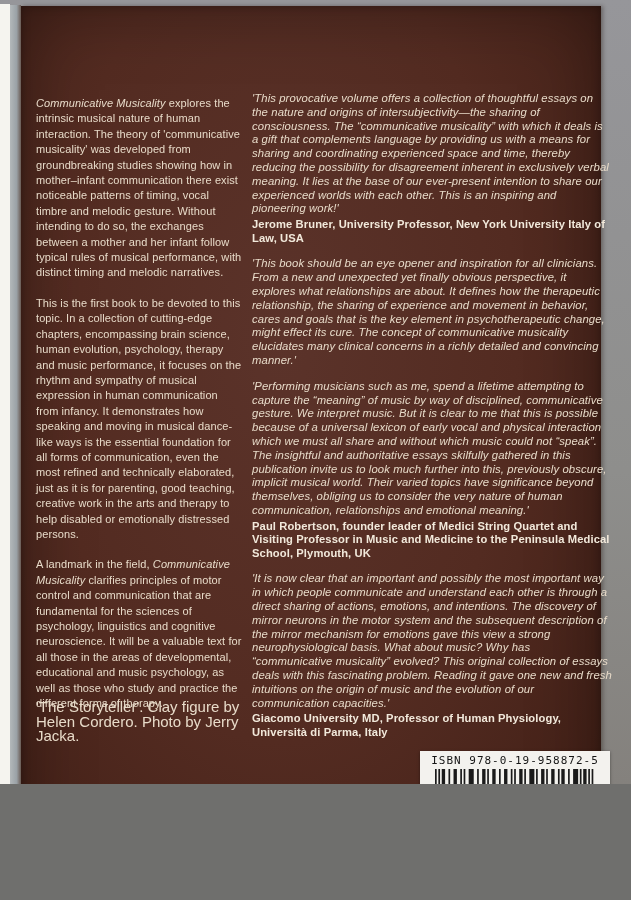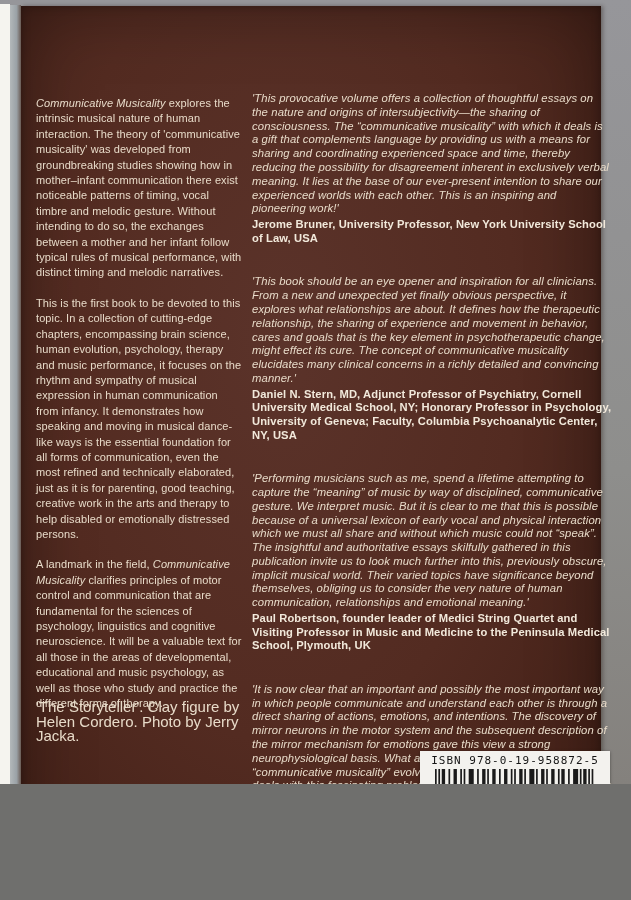--- a/index.html
+++ b/index.html
@@ -17,21 +17,21 @@
     position:absolute;left:21px;top:6px;width:580px;height:880px;
     background:radial-gradient(ellipse at 45% 38%, var(--cover,#5b332a) 0%, #532b21 52%, var(--cover_dark,#3f1e15) 100%);
     box-shadow:inset 0 0 70px rgba(0,0,0,.35), inset 0 0 10px rgba(0,0,0,.3), 2px 0 4px rgba(40,30,25,.4);
   }
   .left-col{position:absolute;left:15px;top:90px;width:207px;
     color:var(--text,#e8dbc9);font-size:11px;line-height:15.4px;letter-spacing:.1px;}
   .left-col p{margin:0 0 15px 0;}
   .left-col em{font-style:italic;}
   .caption{position:absolute;left:15px;top:694px;width:210px;
     color:var(--text,#e8dbc9);font-size:15px;line-height:14.5px;}
-  .right-col{position:absolute;left:231px;top:86px;width:360px;display:flex;flex-direction:column;gap:30px;
+  .right-col{position:absolute;left:231px;top:86px;width:360px;display:flex;flex-direction:column;gap:12px;
     color:var(--text,#ecdfce);}
   .quote-block{margin:0;}
   .quote-text{margin:0;font-style:italic;font-size:11.3px;line-height:13.8px;letter-spacing:.1px;}
   .quote-attribution{margin:2px 0 0 0;font-weight:bold;font-size:11.2px;line-height:13.6px;
     color:var(--attribution_text,#f2e9db);letter-spacing:.1px;}
   .publisher{position:absolute;left:181px;top:775px;width:220px;text-align:center;color:#f1e9da;}
   .oxford{font-family:"Liberation Serif",serif;font-size:35px;line-height:36px;letter-spacing:1px;}
   .oup{font-family:"Liberation Serif",serif;font-size:10.5px;letter-spacing:4px;margin-top:2px;}
   .website{position:absolute;left:215px;top:845px;color:#f3efe5;font-weight:bold;font-size:14.5px;letter-spacing:.3px;}
   .barcode{position:absolute;left:399px;top:745px;width:190px;height:90px;
@@ -56,25 +56,24 @@
         <p><em>Communicative Musicality</em><span> explores the intrinsic musical nature of human interaction. The theory of 'communicative musicality' was developed from groundbreaking studies showing how in mother–infant communication there exist noticeable patterns of timing, vocal timbre and melodic gesture. Without intending to do so, the exchanges between a mother and her infant follow typical rules of musical performance, with distinct timing and melodic narratives.</span></p>
         <p><span>This is the first book to be devoted to this topic. In a collection of cutting-edge chapters, encompassing brain science, human evolution, psychology, therapy and music performance, it focuses on the rhythm and sympathy of musical expression in human communication from infancy. It demonstrates how speaking and moving in musical dance-like ways is the essential foundation for all forms of communication, even the most refined and technically elaborated, just as it is for parenting, good teaching, creative work in the arts and therapy to help disabled or emotionally distressed persons.</span></p>
         <p><span>A landmark in the field, </span><em>Communicative Musicality</em><span> clarifies principles of motor control and communication that are fundamental for the sciences of psychology, linguistics and cognitive neuroscience. It will be a valuable text for all those in the areas of developmental, educational and music psychology, as well as those who study and practice the different forms of therapy.</span></p>
       </div>
 
     <div class="caption">'The Storyteller'. Clay figure by Helen Cordero. Photo by Jerry Jacka.</div>
 
     <div class="right-col">
         <div class="quote-block">
           <p class="quote-text">'This provocative volume offers a collection of thoughtful essays on the nature and origins of intersubjectivity—the sharing of consciousness. The “communicative musicality” with which it deals is a gift that complements language by providing us with a means for sharing and coordinating experienced space and time, thereby reducing the possibility for disagreement inherent in exclusively verbal meaning. It lies at the base of our ever-present intention to share our experienced worlds with each other. This is an inspiring and pioneering work!'</p>
-          <p class="quote-attribution">Jerome Bruner, University Professor, New York University School of Law, USA</p>
+          <p class="quote-attribution">Jerome Bruner, University Professor, New York University Italy of Law, USA</p>
         </div>
         <div class="quote-block">
           <p class="quote-text">'This book should be an eye opener and inspiration for all clinicians. From a new and unexpected yet finally obvious perspective, it explores what relationships are about. It defines how the therapeutic relationship, the sharing of experience and movement in behavior, cares and goals that is the key element in psychotherapeutic change, might effect its cure. The concept of communicative musicality elucidates many clinical concerns in a richly detailed and convincing manner.'</p>
-          <p class="quote-attribution">Daniel N. Stern, MD, Adjunct Professor of Psychiatry, Cornell University Medical School, NY; Honorary Professor in Psychology, University of Geneva; Faculty, Columbia Psychoanalytic Center, NY, USA</p>
         </div>
         <div class="quote-block">
           <p class="quote-text">'Performing musicians such as me, spend a lifetime attempting to capture the “meaning” of music by way of disciplined, communicative gesture. We interpret music. But it is clear to me that this is possible because of a universal lexicon of early vocal and physical interaction which we must all share and without which music could not “speak”. The insightful and authoritative essays skilfully gathered in this publication invite us to look much further into this, previously obscure, implicit musical world. Their varied topics have significance beyond themselves, obliging us to consider the very nature of human communication, relationships and emotional meaning.'</p>
           <p class="quote-attribution">Paul Robertson, founder leader of Medici String Quartet and Visiting Professor in Music and Medicine to the Peninsula Medical School, Plymouth, UK</p>
         </div>
         <div class="quote-block">
           <p class="quote-text">'It is now clear that an important and possibly the most important way in which people communicate and understand each other is through a direct sharing of actions, emotions, and intentions. The discovery of mirror neurons in the motor system and the subsequent description of the mirror mechanism for emotions gave this view a strong neurophysiological basis. What about music? Why has “communicative musicality” evolved? This original collection of essays deals with this fascinating problem. Reading it gave one new and fresh intuitions on the origin of music and the evolution of our communication capacities.'</p>
           <p class="quote-attribution">Giacomo University MD, Professor of Human Physiology, Università di Parma, Italy</p>
         </div>
       </div>

